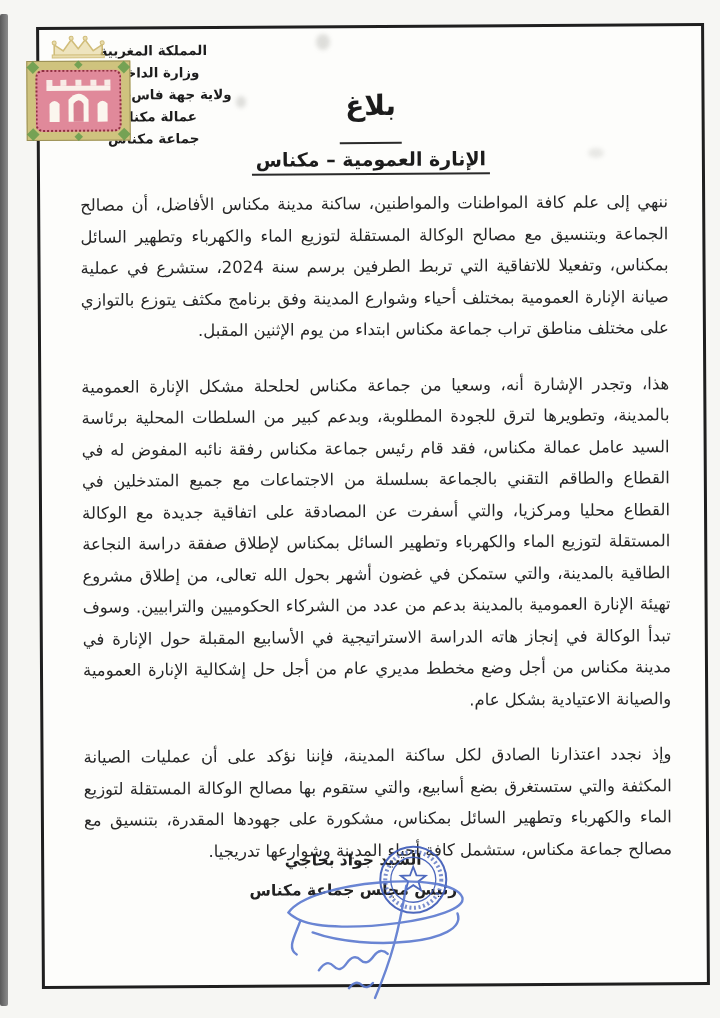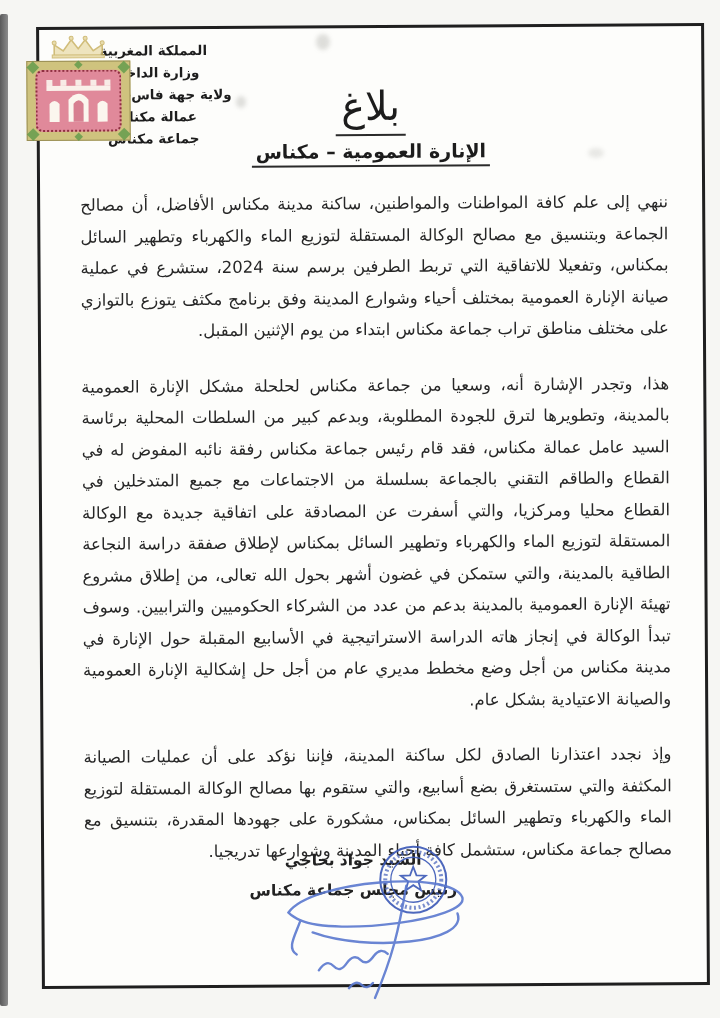--- a/index.html
+++ b/index.html
@@ -43,22 +43,22 @@
     background:#e0899a;border:2px dotted #8e2f40;border-radius:7px;
   }
   .emblem-inner svg{position:absolute;left:50%;top:50%;transform:translate(-50%,-50%);}
   .leaf{position:absolute;width:9px;height:9px;background:#5e9a4a;transform:rotate(45deg);opacity:.8;}
   .leaf.tl{top:1px;left:1px}.leaf.tr{top:1px;right:1px}
   .leaf.bl{bottom:1px;left:1px}.leaf.br{bottom:1px;right:1px}
   .leaf.tm{top:0;left:48px;width:6px;height:6px}.leaf.bm{bottom:0;left:48px;width:6px;height:6px}
   
   .title-wrap{position:absolute;top:56px;left:0;right:0;text-align:center;color:#1c1c1c;}
   .doc-title{
-    display:inline-block;font-size:40px;font-weight:normal;line-height:44px;
-    border-bottom:2.5px solid #2a2a2a;padding:0 6px 6px 6px;
+    display:inline-block;font-size:28px;font-weight:bold;line-height:44px;
+    border-bottom:2.5px solid #2a2a2a;padding:0 6px 14px 6px;
   }
   .doc-subtitle{
     display:block;margin-top:4px;
   }
   .doc-subtitle span{
     display:inline-block;font-size:19px;font-weight:bold;
     border-bottom:2px solid #2a2a2a;padding:0 4px 3px 4px;
   }
   
   .letter-body{

